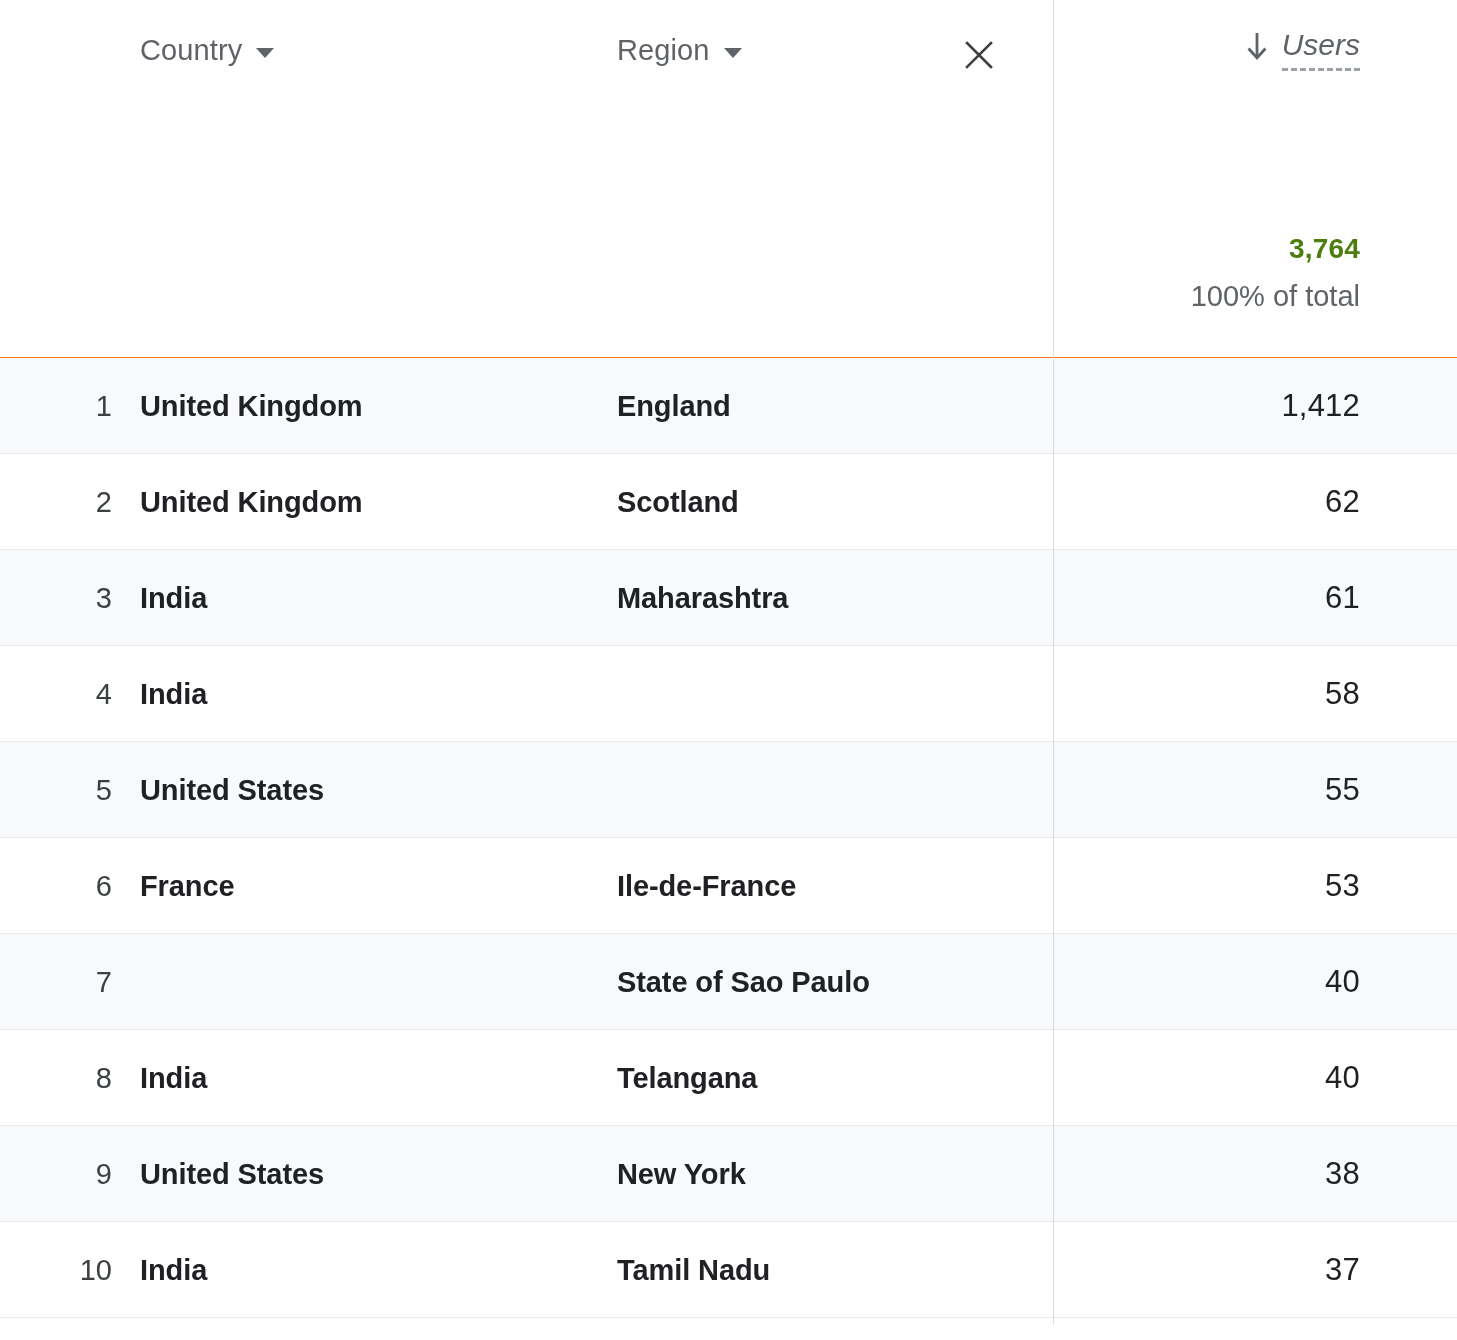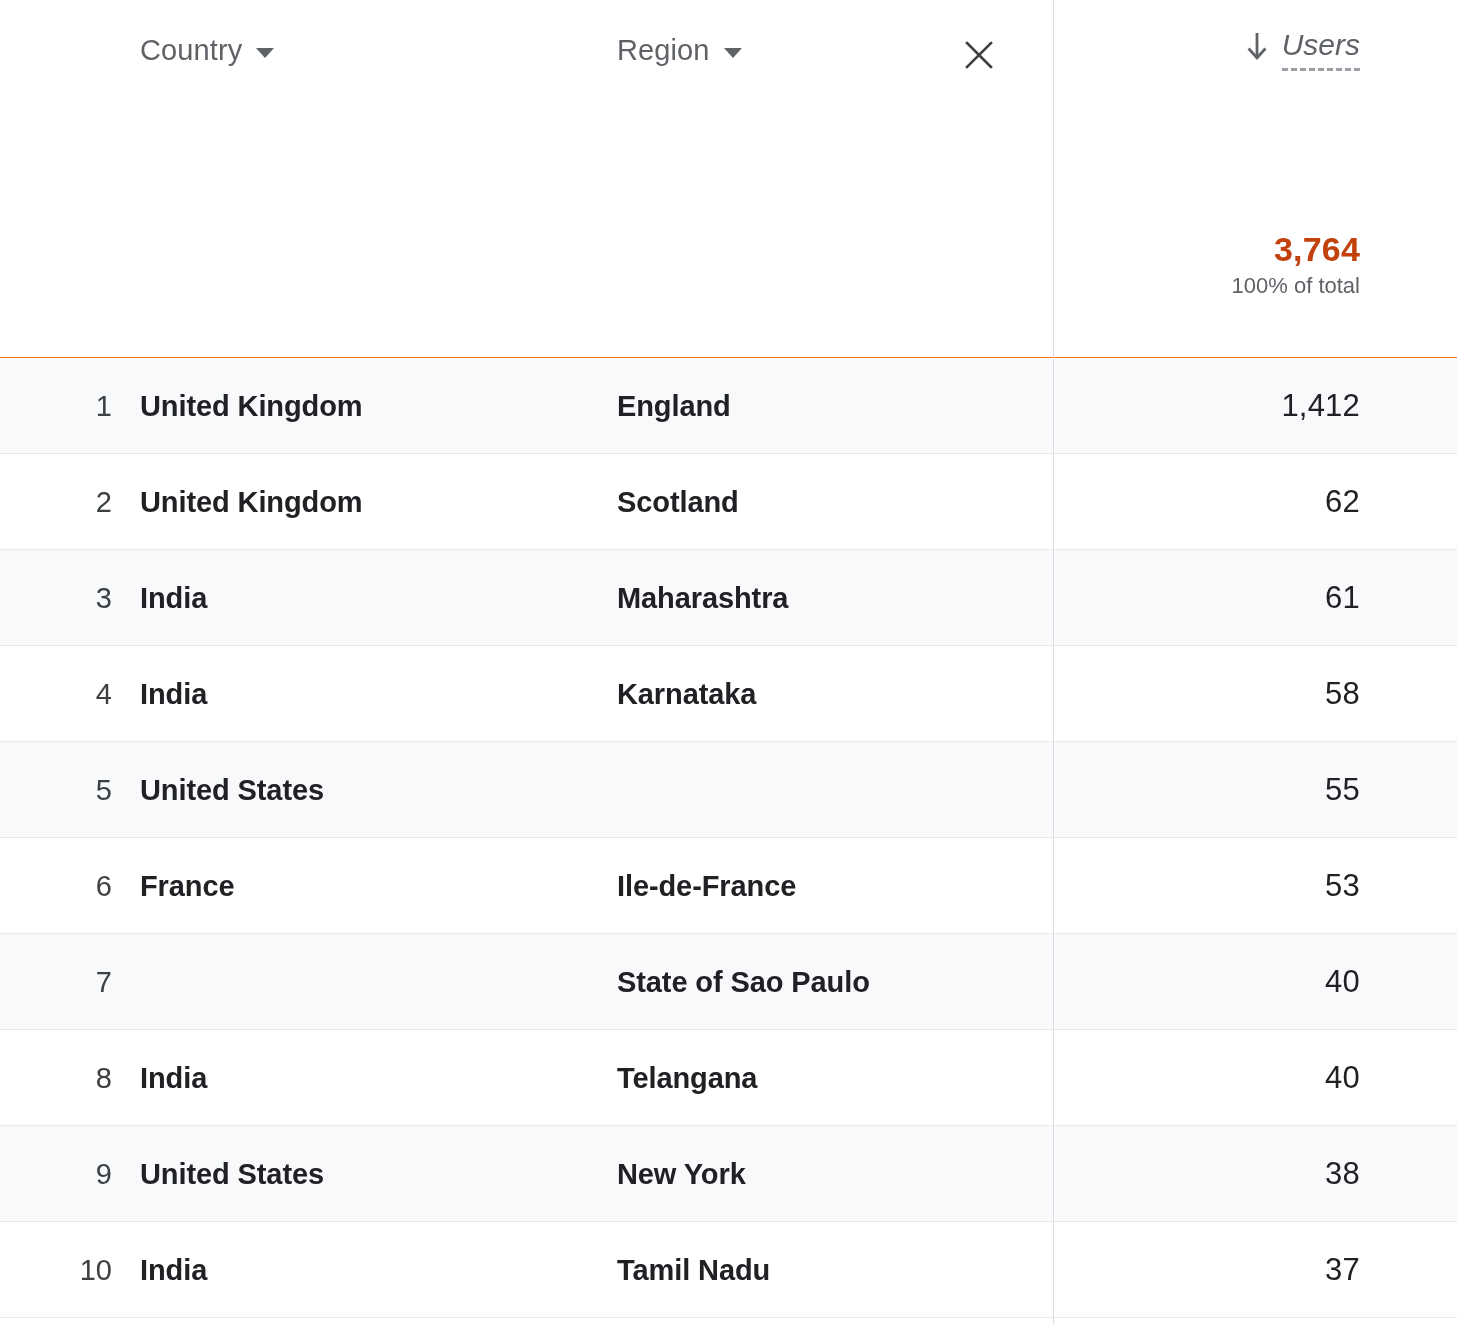--- a/index.html
+++ b/index.html
@@ -124,29 +124,30 @@
 
   
   .totals {
     position: absolute;
     right: 97px;
     top: 228px;
     text-align: right;
   }
 
   .totals-value {
-    font-size: 34px;
+    font-size: 28px;
     font-weight: 700;
-    color: #c2410c;
+    color: #4d7c0f;
     line-height: 42px;
     letter-spacing: 0.2px;
   }
 
   .totals-sub {
-    font-size: 22px;
+    margin-top: 10px;
+    font-size: 29px;
     font-weight: 400;
     color: #5f6368;
     line-height: 32px;
     text-align: right;
   }
 
   
   .table-body {
     position: relative;
   }
@@ -283,21 +284,20 @@
       </div>
       <div class="row shaded">
         <div class="row-rank">3</div>
         <div class="row-country">India</div>
         <div class="row-region">Maharashtra</div>
         <div class="row-value">61</div>
       </div>
       <div class="row">
         <div class="row-rank">4</div>
         <div class="row-country">India</div>
-        <div class="row-region">Karnataka</div>
         <div class="row-value">58</div>
       </div>
       <div class="row shaded">
         <div class="row-rank">5</div>
         <div class="row-country">United States</div>
         <div class="row-value">55</div>
       </div>
       <div class="row">
         <div class="row-rank">6</div>
         <div class="row-country">France</div>

